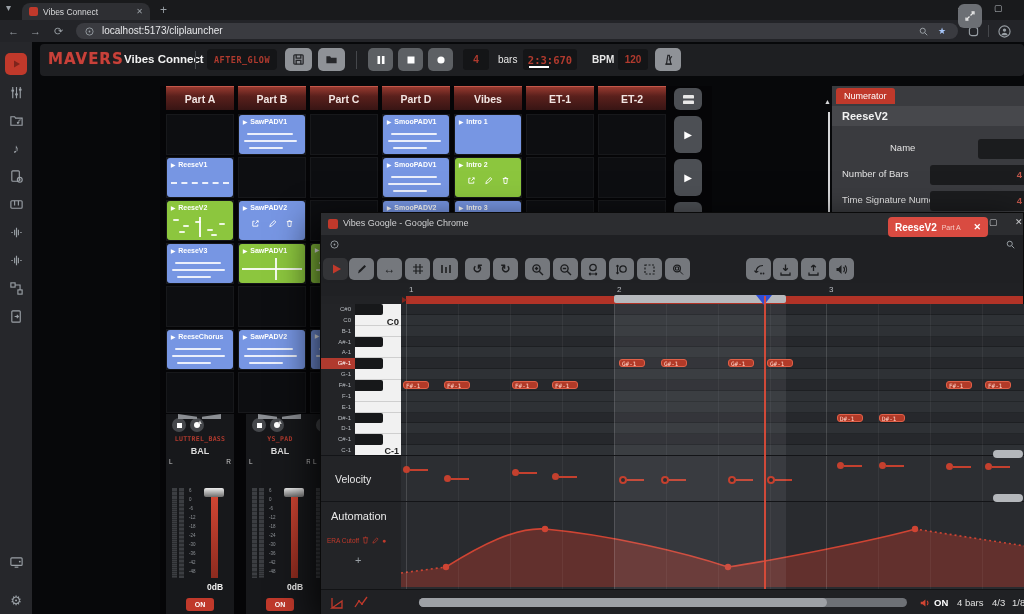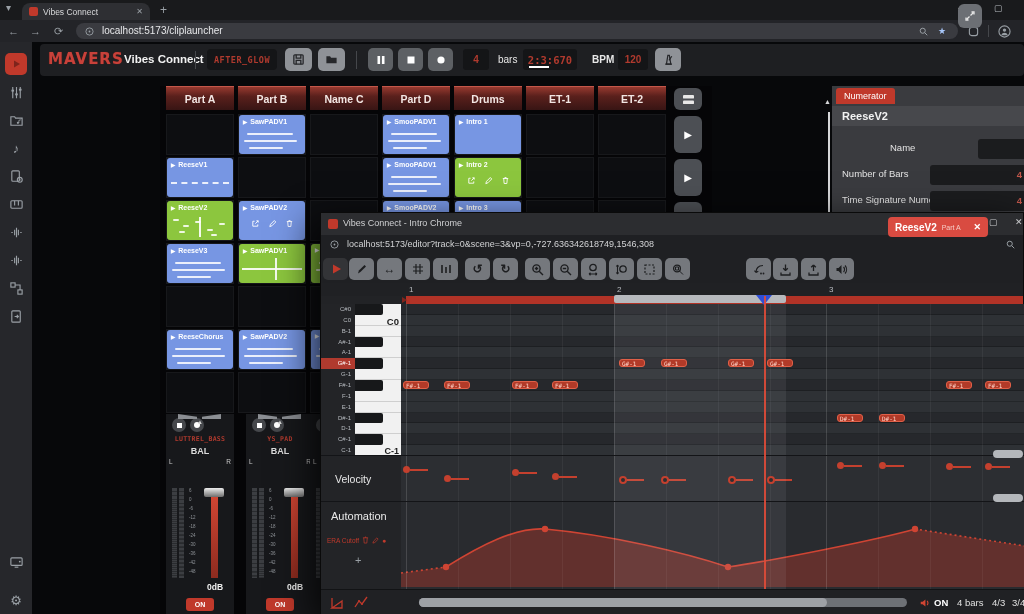--- a/index.html
+++ b/index.html
@@ -321,23 +321,23 @@
   <div id="expandbtn">
       <svg width="12" height="12" viewBox="0 0 12 12">
         <path d="M2 7.5V10h2.5M10 4.5V2H7.5M3 9l2.5-2.5M9 3L6.5 5.5" fill="none" stroke="#e8e8e8" stroke-width="1.3"></path>
       </svg>
     </div>
 
   <div id="gridbg"></div>
   <div id="gridlayer">
       <div class="ghead abs" style="left: 166px;">Part A</div>
       <div class="ghead abs" style="left: 238px;">Part B</div>
-      <div class="ghead abs" style="left: 310px;">Name C</div>
+      <div class="ghead abs" style="left: 310px;">Part C</div>
       <div class="ghead abs" style="left: 382px;">Part D</div>
-      <div class="ghead abs" style="left: 454px;">Drums</div>
+      <div class="ghead abs" style="left: 454px;">Vibes</div>
       <div class="ghead abs" style="left: 526px;">ET-1</div>
       <div class="ghead abs" style="left: 598px;">ET-2</div>
       <div class="gcell abs" style="left: 166px; top: 114px;"></div>
       <div class="gcell abs" style="left: 238px; top: 114px;"></div>
       <div class="gcell abs" style="left: 310px; top: 114px;"></div>
       <div class="gcell abs" style="left: 382px; top: 114px;"></div>
       <div class="gcell abs" style="left: 454px; top: 114px;"></div>
       <div class="gcell abs" style="left: 526px; top: 114px;"></div>
       <div class="gcell abs" style="left: 598px; top: 114px;"></div>
       <div class="gcell abs" style="left: 166px; top: 157px;"></div>
@@ -579,31 +579,30 @@
       <span class="pl">Time Signature Numerator</span>
       <span class="pv">4</span>
     </div>
   </div>
   <div id="propScroll"></div>
   <span id="propScrollArrow">▲</span>
 
   <div id="ed">
     <div id="edtitle">
       <span class="fav"></span>
-      <span class="t">Vibes Connect - Intro Chrome</span>
+      <span class="t">Vibes Google - Google Chrome</span>
       <span class="c" style="left:640px;">–</span>
       <span class="c" style="left:668px;">▢</span>
       <span class="c" style="left:694px;">✕</span>
     </div>
     <div id="edurl">
       <svg style="position:absolute;left:9px;top:5px;" width="9" height="9" viewBox="0 0 10 10">
           <circle cx="5" cy="5" r="4" fill="none" stroke="#9aa0a6"></circle>
           <circle cx="5" cy="5" r="1" fill="#9aa0a6"></circle>
         </svg>
-      <span class="u">localhost:5173/editor?track=0&amp;scene=3&amp;vp=0,-727.636342618749,1546,308</span>
       <svg style="position:absolute;right:8px;top:5px;" width="9" height="9" viewBox="0 0 12 12">
           <circle cx="5" cy="5" r="3.4" fill="none" stroke="#9aa0a6" stroke-width="1.3"></circle>
           <path d="M7.6 7.6L11 11" stroke="#9aa0a6" stroke-width="1.3"></path>
         </svg>
     </div>
     <div id="edtools">
         <div class="ebtn darkbg" style="left: 2px;">
           <svg width="12" height="12" viewBox="0 0 12 12">
             <path d="M3 1.5l8 4.5-8 4.5z" fill="#c0392b"></path>
           </svg>
@@ -844,21 +843,21 @@
       <div id="hscroll">
           <div class="thumb"></div>
         </div>
       <svg style="position:absolute;left:598px;top:7px;" width="12" height="12" viewBox="0 0 14 14">
           <path d="M2 5.5v3h2.2L7.5 11V3L4.2 5.5z" fill="#d04533"></path>
           <path d="M9.5 4.5a4 4 0 010 5" fill="none" stroke="#d04533" stroke-width="1.2"></path>
         </svg>
       <span class="stat" style="left:613px;font-weight:bold;color:#fff;">ON</span>
       <span class="stat" style="left:636px;">4 bars</span>
       <span class="stat" style="left:671px;">4/3</span>
-      <span class="stat" style="left:691px;">3/4</span>
+      <span class="stat" style="left:691px;">1/8</span>
     </div>
   <div style="position: absolute; left: 81px; top: 84px; width: 0px; height: 0px; border-top: 3px solid transparent; border-bottom: 3px solid transparent; border-left: 5px solid rgb(126, 36, 28); z-index: 4;"></div>
       <div class="gl" style="left: 85px; top: 91px; height: 285px; background: rgba(255, 255, 255, 0.14);"></div>
       <div class="gl" style="left: 293px; top: 91px; height: 285px; background: rgba(255, 255, 255, 0.14);"></div>
       <div class="gl" style="left: 505px; top: 91px; height: 285px; background: rgba(255, 255, 255, 0.14);"></div>
       <div class="gl" style="left: 137px; top: 91px; height: 285px; background: rgba(255, 255, 255, 0.05);"></div>
       <div class="gl" style="left: 189px; top: 91px; height: 285px; background: rgba(255, 255, 255, 0.05);"></div>
       <div class="gl" style="left: 241px; top: 91px; height: 285px; background: rgba(255, 255, 255, 0.05);"></div>
       <div class="gl" style="left: 345px; top: 91px; height: 285px; background: rgba(255, 255, 255, 0.05);"></div>
       <div class="gl" style="left: 397px; top: 91px; height: 285px; background: rgba(255, 255, 255, 0.05);"></div>

